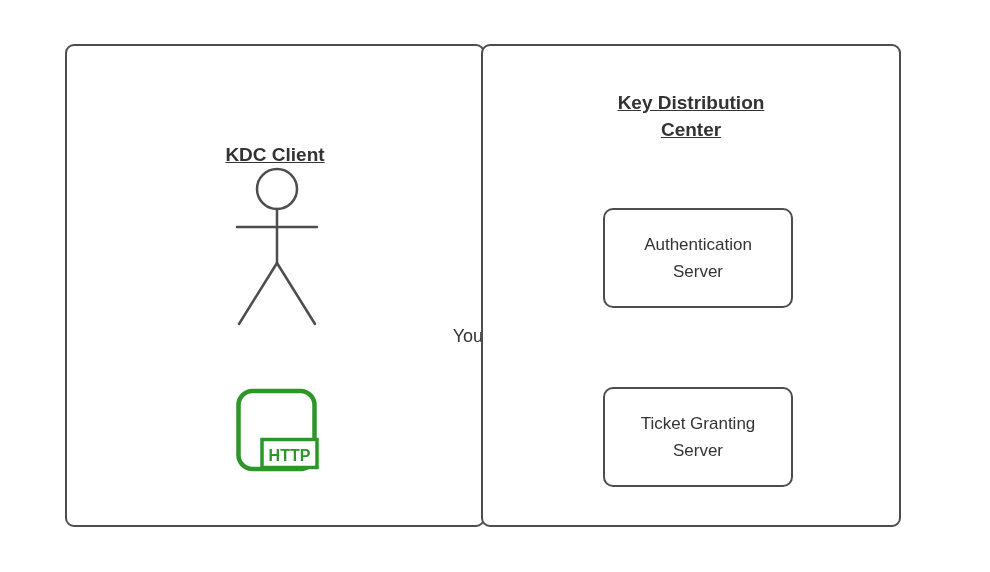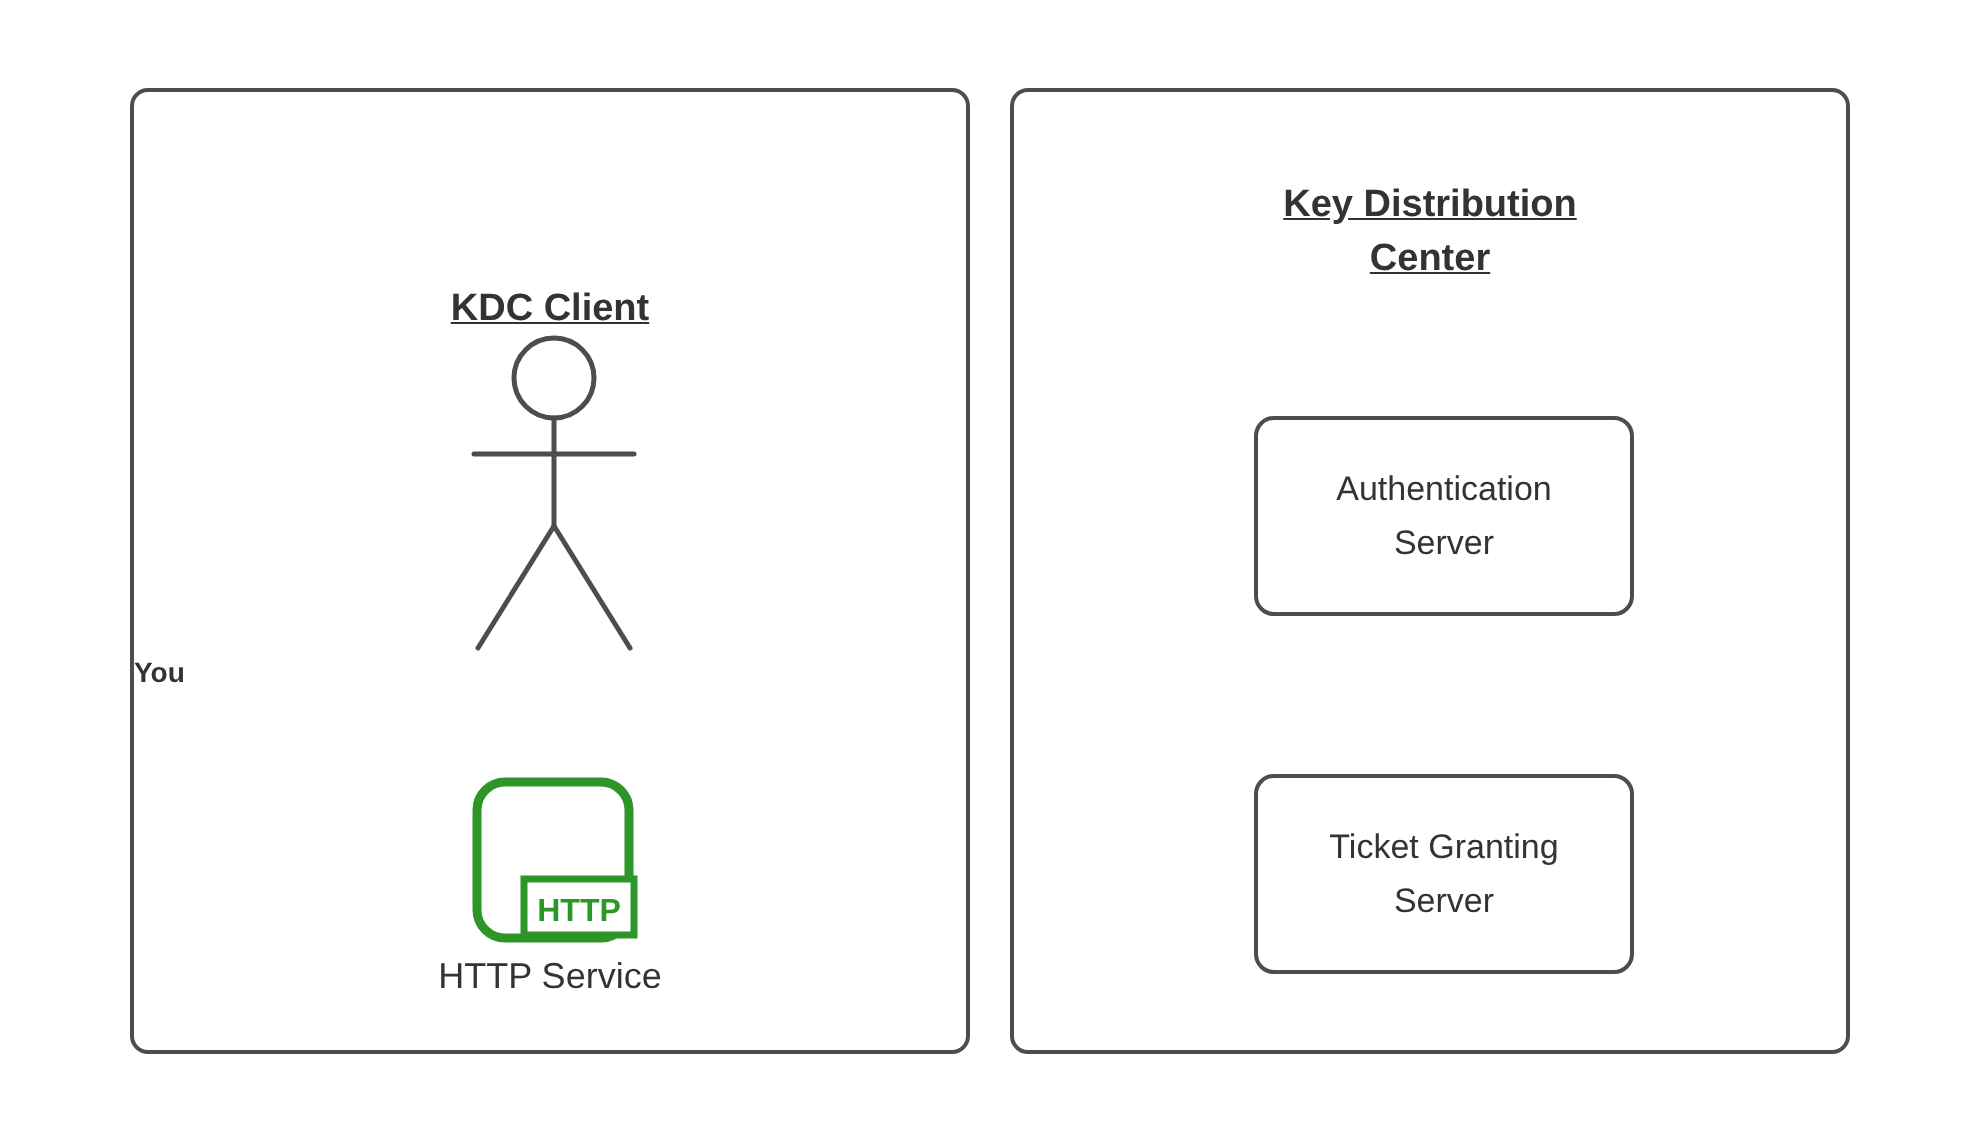--- a/index.html
+++ b/index.html
@@ -16,21 +16,21 @@
     position: absolute;
     top: 44px;
     width: 420px;
     height: 483px;
     border: 2px solid #4d4d4d;
     border-radius: 9px;
     box-sizing: border-box;
     background: #ffffff;
   }
   .panel-left  { left: 65px; }
-  .panel-right { left: 505px; padding-left: 23px; }
+  .panel-right { left: 481px; padding-left: 23px; }
   .panel-title {
     position: absolute;
     left: 50%;
     transform: translateX(-50%);
     font-size: 19px;
     font-weight: bold;
     line-height: 27px;
     text-align: center;
     text-decoration: underline;
     color: #333333;
@@ -44,24 +44,23 @@
     left: 160px;
     top: 120px;
     width: 100px;
     height: 162px;
   }
   .actor-label {
     position: absolute;
     left: 0;
     top: 279px;
     width: 100%;
-    text-align: left;
-    font-size: 14px;
+    text-align: right;
+    font-size: 18px;
     line-height: 22px;
-    font-weight: bold;
   }
   .http-svg {
     position: absolute;
     left: 167px;
     top: 340px;
     width: 92px;
     height: 87px;
   }
   .service-label {
     position: absolute;
@@ -109,21 +108,20 @@
         <line x1="50" y1="97" x2="88" y2="158"></line>
       </g>
     </svg>
     <div class="actor-label">You</div>
 
     <svg class="http-svg" viewBox="0 0 92 87">
       <rect x="4.5" y="5" width="76" height="78" rx="14" ry="14" fill="none" stroke="#2e9628" stroke-width="4.5"></rect>
       <rect x="28" y="53.5" width="55" height="28" fill="#ffffff" stroke="#2e9628" stroke-width="3.5"></rect>
       <text x="55.5" y="74.5" text-anchor="middle" font-family="Liberation Sans, sans-serif" font-size="16" font-weight="bold" fill="#2e9628">HTTP</text>
     </svg>
-    <div class="service-label">HTTP Service</div>
   </div>
 
   <div class="panel panel-right">
     <div class="panel-title">Key Distribution Center</div>
 
     <div class="node node-ticket">
       <span>Ticket Granting Server</span>
     </div>
 
     <div class="node node-auth">

